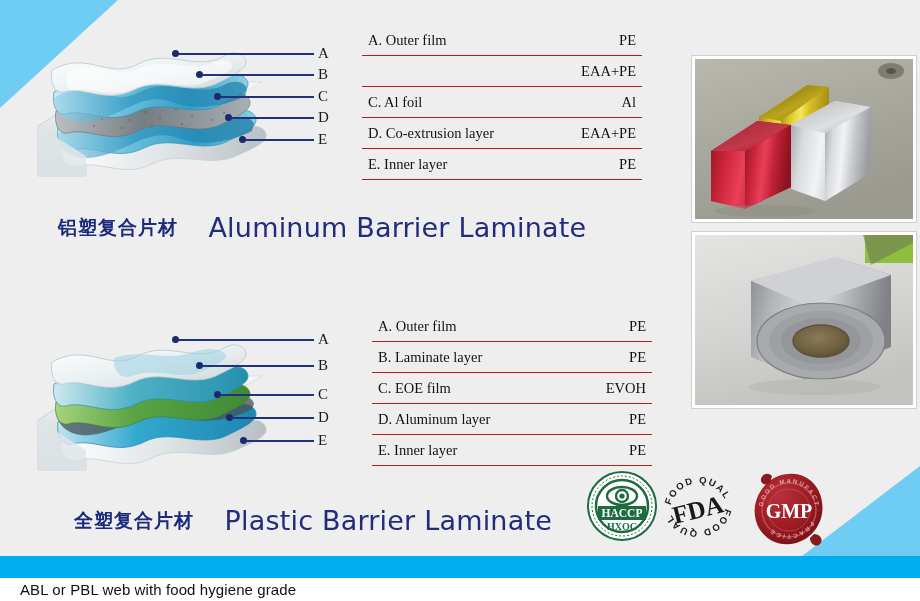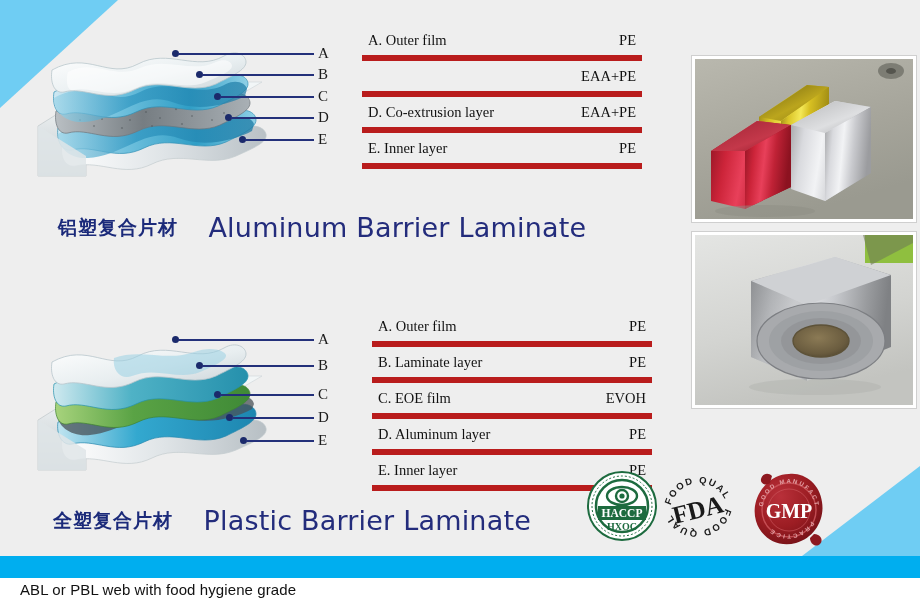--- a/index.html
+++ b/index.html
@@ -57,21 +57,21 @@
     line-height:15px;
   }
 
   
   .spec-table{
     position:absolute;width:280px;
     font-family:"Liberation Serif", serif;
   }
   .spec-row{
     position:relative;height:30px;line-height:30px;
-    border-bottom:6px solid #b91c1c;
+    border-bottom:1px solid #b91c1c;
     font-size:14.5px;color:#111;
     white-space:nowrap;
   }
   .spec-row .nm{position:absolute;left:6px;top:0;}
   .spec-row .vl{position:absolute;right:6px;top:0;font-weight:400;}
 
   
   .head{position:absolute;white-space:nowrap;}
   .head .cn{
     font-family:"DejaVu Sans", sans-serif;
@@ -212,20 +212,24 @@
 
     <div class="spec-table" style="left:362px;top:25px;">
       <div class="spec-row">
         <span class="nm">A. Outer film</span>
         <span class="vl">PE</span>
       </div>
       <div class="spec-row">
         <span class="vl">EAA+PE</span>
       </div>
       <div class="spec-row">
+        <span class="nm">C. Al foil</span>
+        <span class="vl">Al</span>
+      </div>
+      <div class="spec-row">
         <span class="nm">D. Co-extrusion layer</span>
         <span class="vl">EAA+PE</span>
       </div>
       <div class="spec-row">
         <span class="nm">E. Inner layer</span>
         <span class="vl">PE</span>
       </div>
     </div>
 
     <div class="head" style="left:58px;top:212px;">
@@ -332,21 +336,21 @@
       <div class="spec-row">
         <span class="nm">D. Aluminum layer</span>
         <span class="vl">PE</span>
       </div>
       <div class="spec-row">
         <span class="nm">E. Inner layer</span>
         <span class="vl">PE</span>
       </div>
     </div>
 
-    <div class="head" style="left:53px;top:505px;">
+    <div class="head" style="left:74px;top:505px;">
       <span class="cn">全塑复合片材</span>
       <span class="en">Plastic Barrier Laminate</span>
     </div>
 
     <div class="photo" style="left:692px;top:56px;width:218px;height:160px;">
       <svg width="218" height="160" viewBox="0 0 218 160">
         <defs>
           <linearGradient id="tbl" x1="0" y1="0" x2="0.4" y2="1">
             <stop offset="0%" stop-color="#b9b8ae"></stop>
               <stop offset="60%" stop-color="#a6a59b"></stop>

